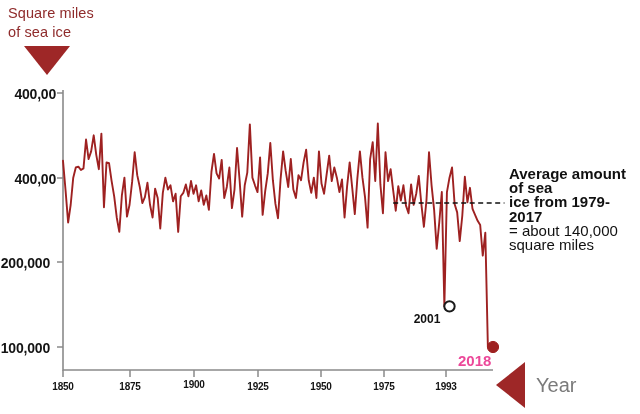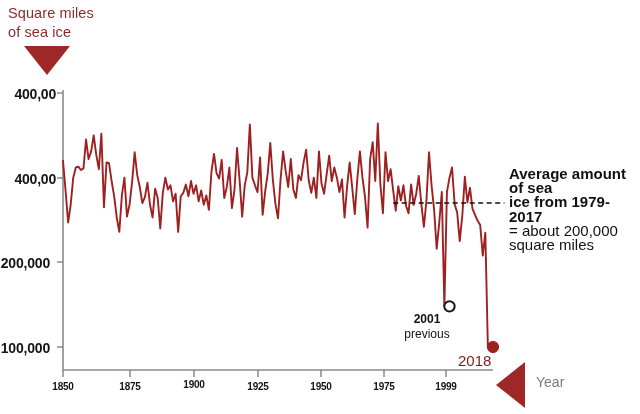--- a/index.html
+++ b/index.html
@@ -54,21 +54,21 @@
     top: 362px;
     width: 0; height: 0;
     border-top: 23px solid transparent;
     border-bottom: 23px solid transparent;
     border-right: 29px solid #9e2727;
   }
   .x-title {
     position: absolute;
     left: 536px;
     top: 374px;
-    font-size: 14px;
+    font-size: 20px;
     color: #7a7a7a;
     font-family: "Liberation Sans", sans-serif;
   }
 
   
   #plot {
     position: absolute;
     left: 0;
     top: 0;
   }
@@ -121,22 +121,22 @@
     font-family: "Liberation Sans", sans-serif;
   }
   .low-note .b { font-weight: bold; display: block; }
   .low-note .r { display: block; }
 
   .year-2018 {
     position: absolute;
     left: 458px;
     top: 352px;
     font-size: 15px;
-    font-weight: normal;
-    color: #7f1d1d;
+    font-weight: bold;
+    color: #ec4899;
     font-family: "Liberation Sans", sans-serif;
   }
 </style>
 </head>
 <body>
 
 <div id="chart-root">
 
   <div class="y-title">
     <span>Square miles</span>
@@ -178,32 +178,31 @@
   <div class="ytick" style="left:0px;  top:171px;">400,00</div>
   <div class="ytick" style="left:-6px; top:255px;">200,000</div>
   <div class="ytick" style="left:-6px; top:340px;">100,000</div>
 
   <div class="xtick" style="left:35px;  top:381px;">1850</div>
   <div class="xtick" style="left:102px; top:381px;">1875</div>
   <div class="xtick" style="left:166px; top:379px;">1900</div>
   <div class="xtick" style="left:230px; top:381px;">1925</div>
   <div class="xtick" style="left:293px; top:381px;">1950</div>
   <div class="xtick" style="left:356px; top:381px;">1975</div>
-  <div class="xtick" style="left:418px; top:381px;">1999</div>
+  <div class="xtick" style="left:418px; top:381px;">1993</div>
 
   <div class="avg-note">
     <span class="b">Average amount of sea</span>
     <span class="b">ice from 1979-2017</span>
-    <span class="r">= about 200,000</span>
+    <span class="r">= about 140,000</span>
     <span class="r">square miles</span>
   </div>
 
   <div class="low-note">
     <span class="b">2001</span>
-    <span class="r">previous</span>
   </div>
 
   <div class="year-2018">2018</div>
 
   <div class="tri-left"></div>
   <div class="x-title">Year</div>
 
 </div>
 
 </body></html>

